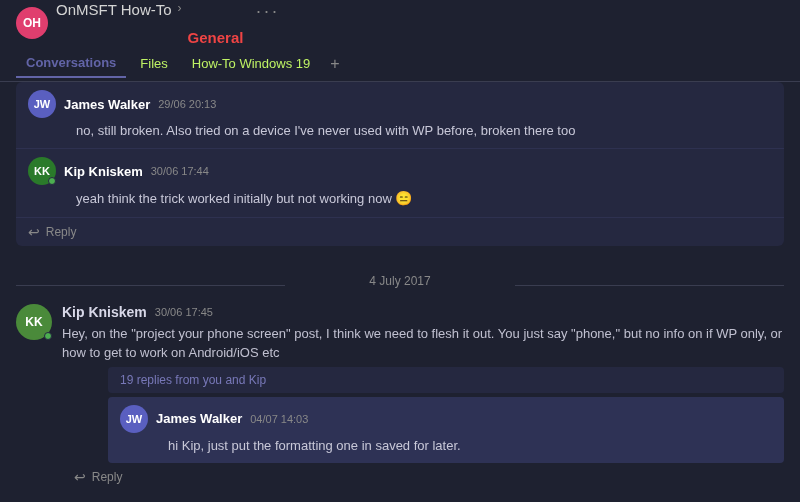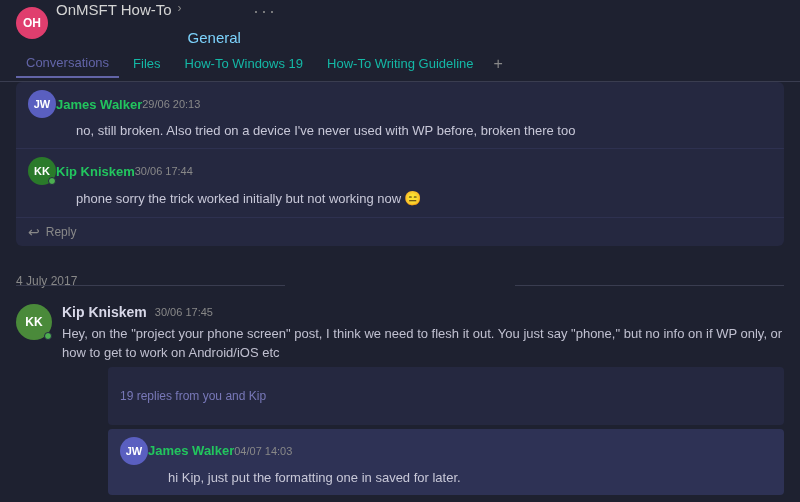--- a/index.html
+++ b/index.html
@@ -41,22 +41,22 @@
     }
     .header-team {
       color: #d4d4d4;
       font-weight: 400;
     }
     .header-chevron {
       color: #888;
       font-size: 12px;
     }
     .header-channel {
-      color: #7dd3fc;
-      font-weight: 400;
+      color: #ef4444;
+      font-weight: 700;
       margin-top: 28px;
     }
     .header-dots {
       color: #888;
       font-size: 18px;
       margin-left: 6px;
       letter-spacing: 2px;
     }
 
     
@@ -65,28 +65,28 @@
       align-items: center;
       border-bottom: 1px solid #3a3d50;
       padding: 0 16px;
       background-color: #1e2130;
       height: 36px;
       gap: 4px;
     }
     .tab {
       padding: 6px 10px;
       font-size: 13px;
-      color: #14b8a6;
+      color: #bef264;
       cursor: pointer;
       white-space: nowrap;
     }
     .tab.active {
       color: #6264a7;
       border-bottom: 2px solid #6264a7;
-      font-weight: 400;
+      font-weight: 700;
     }
     .tab-plus {
       color: #888;
       font-size: 16px;
       padding: 0 6px;
       cursor: pointer;
     }
 
     
     .content {
@@ -100,21 +100,21 @@
     .content::-webkit-scrollbar-track {
       background: #1e2130;
     }
     .content::-webkit-scrollbar-thumb {
       background: #444;
       border-radius: 3px;
     }
 
     
     .date-separator {
-      text-align: left;
+      text-align: center;
       color: #888;
       font-size: 12px;
       padding: 16px 0 8px;
       position: relative;
     }
     .date-separator::before, .date-separator::after {
       content: '';
       position: absolute;
       top: 50%;
       width: 35%;
@@ -135,20 +135,21 @@
     .thread-message {
       padding: 8px 12px;
       border-bottom: 1px solid #2e3150;
     }
     .thread-message:last-child {
       border-bottom: none;
     }
     .msg-header {
       display: flex;
       align-items: center;
+      gap: 8px;
       margin-bottom: 4px;
     }
     .msg-avatar {
       width: 28px;
       height: 28px;
       border-radius: 50%;
       display: flex;
       align-items: center;
       justify-content: center;
       font-size: 11px;
@@ -166,21 +167,21 @@
       bottom: 0;
       right: 0;
       width: 8px;
       height: 8px;
       border-radius: 50%;
       background: #4caf50;
       border: 1px solid #252840;
     }
     .msg-name {
       font-size: 13px;
-      color: #22c55e;
+      color: #ffffff;
       font-weight: 600;
     }
     .msg-time {
       font-size: 11px;
       color: #888;
     }
     .msg-body {
       font-size: 13px;
       color: #c8c8d8;
       line-height: 1.4;
@@ -246,21 +247,21 @@
     .main-msg-body {
       font-size: 13px;
       color: #c0c0d0;
       line-height: 1.5;
     }
 
     
     .replies-info {
       background-color: #252840;
       border-radius: 4px;
-      padding: 22px 12px;
+      padding: 6px 12px;
       font-size: 12px;
       color: #7878b8;
       margin-top: 4px;
       margin-left: 46px;
       cursor: pointer;
     }
 
     
     .nested-reply {
       background-color: #2e3255;
@@ -287,23 +288,20 @@
 
 <div class="tabs">
   <div class="tab active">
     <span>Conversations</span>
   </div>
   <div class="tab">
     <span>Files</span>
   </div>
   <div class="tab">
     <span>How-To Windows 19</span>
-  </div>
-  <div class="tab">
-    <span>How-To Writing Guideline</span>
   </div>
   <div class="tab-plus">+</div>
 </div>
 
 <div class="content">
 
   <div class="thread-box">
     <div class="thread-message">
       <div class="msg-header">
         <div class="msg-avatar avatar-jw">
@@ -317,21 +315,21 @@
     <div class="thread-message">
       <div class="msg-header">
         <div class="msg-avatar avatar-kk">
           <span>KK</span>
           <span class="online-dot"></span>
         </div>
         <span class="msg-name">Kip Kniskem</span>
         <span class="msg-time">30/06 17:44</span>
       </div>
       <div class="msg-body">
-        <span>phone sorry the trick worked initially but not working now</span>
+        <span>yeah think the trick worked initially but not working now</span>
         <span class="emoji">😑</span>
       </div>
     </div>
     <div class="reply-action">
       <span class="reply-icon">↩</span>
       <span>Reply</span>
     </div>
   </div>
 
   <div class="date-separator">

